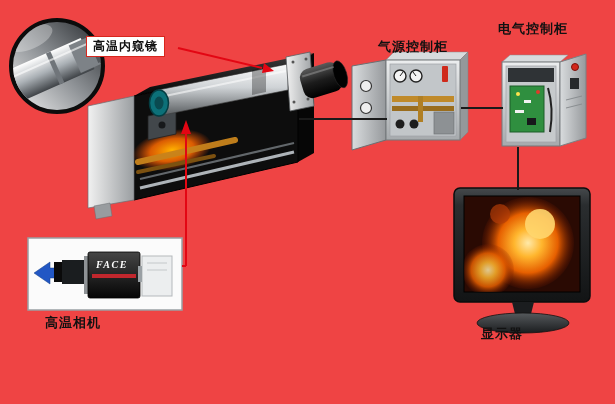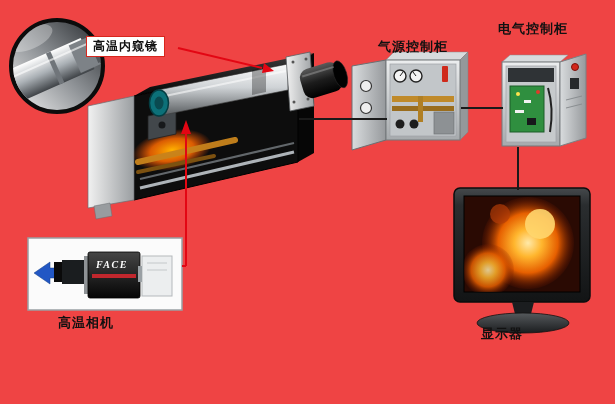--- a/index.html
+++ b/index.html
@@ -226,19 +226,19 @@
       <polygon points="186,120 181,134 191,134" fill="#e30613"></polygon>
     </g>
   </svg>
 
   <div class="label-box">高温内窥镜</div>
 
   <div class="label center" style="left:378px;top:38px;width:80px;">气源控制柜</div>
 
   <div class="label center" style="left:498px;top:20px;width:88px;">电气控制柜</div>
 
-  <div class="label" style="left:58px;top:314px;">高温相机</div>
+  <div class="label" style="left:45px;top:314px;">高温相机</div>
 
   <div class="label center" style="left:481px;top:325px;width:84px;">显示器</div>
 
   <div class="brand-text">FACE</div>
 
 </div>
 
 </body></html>

